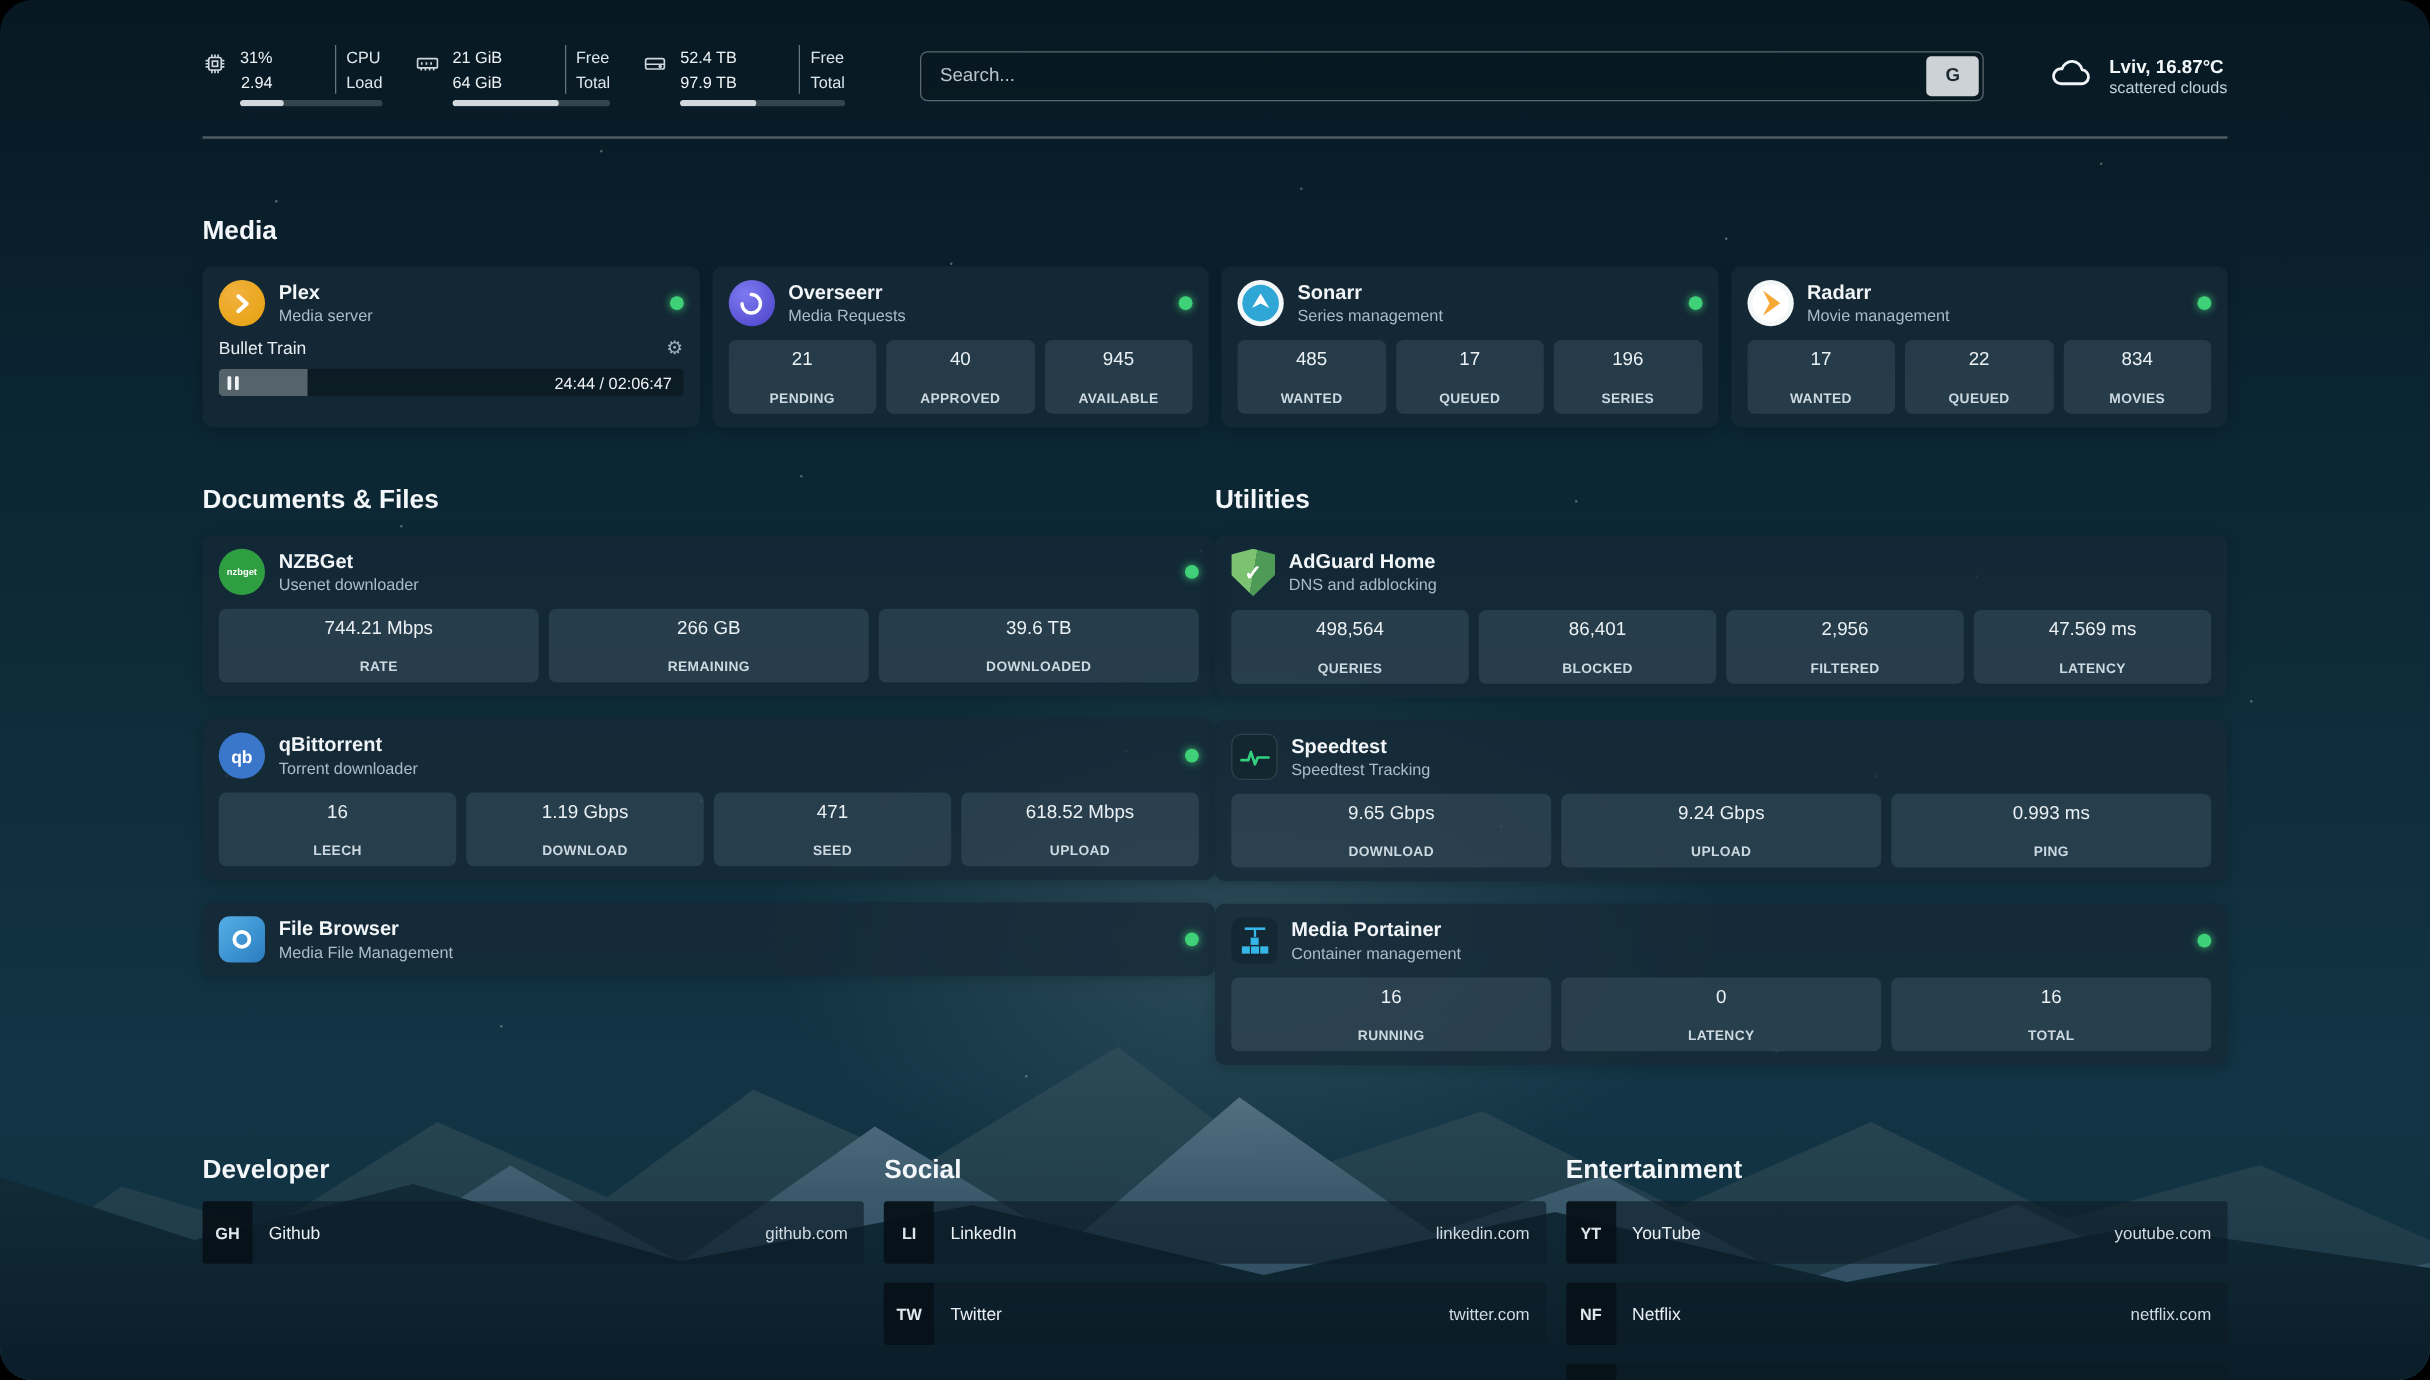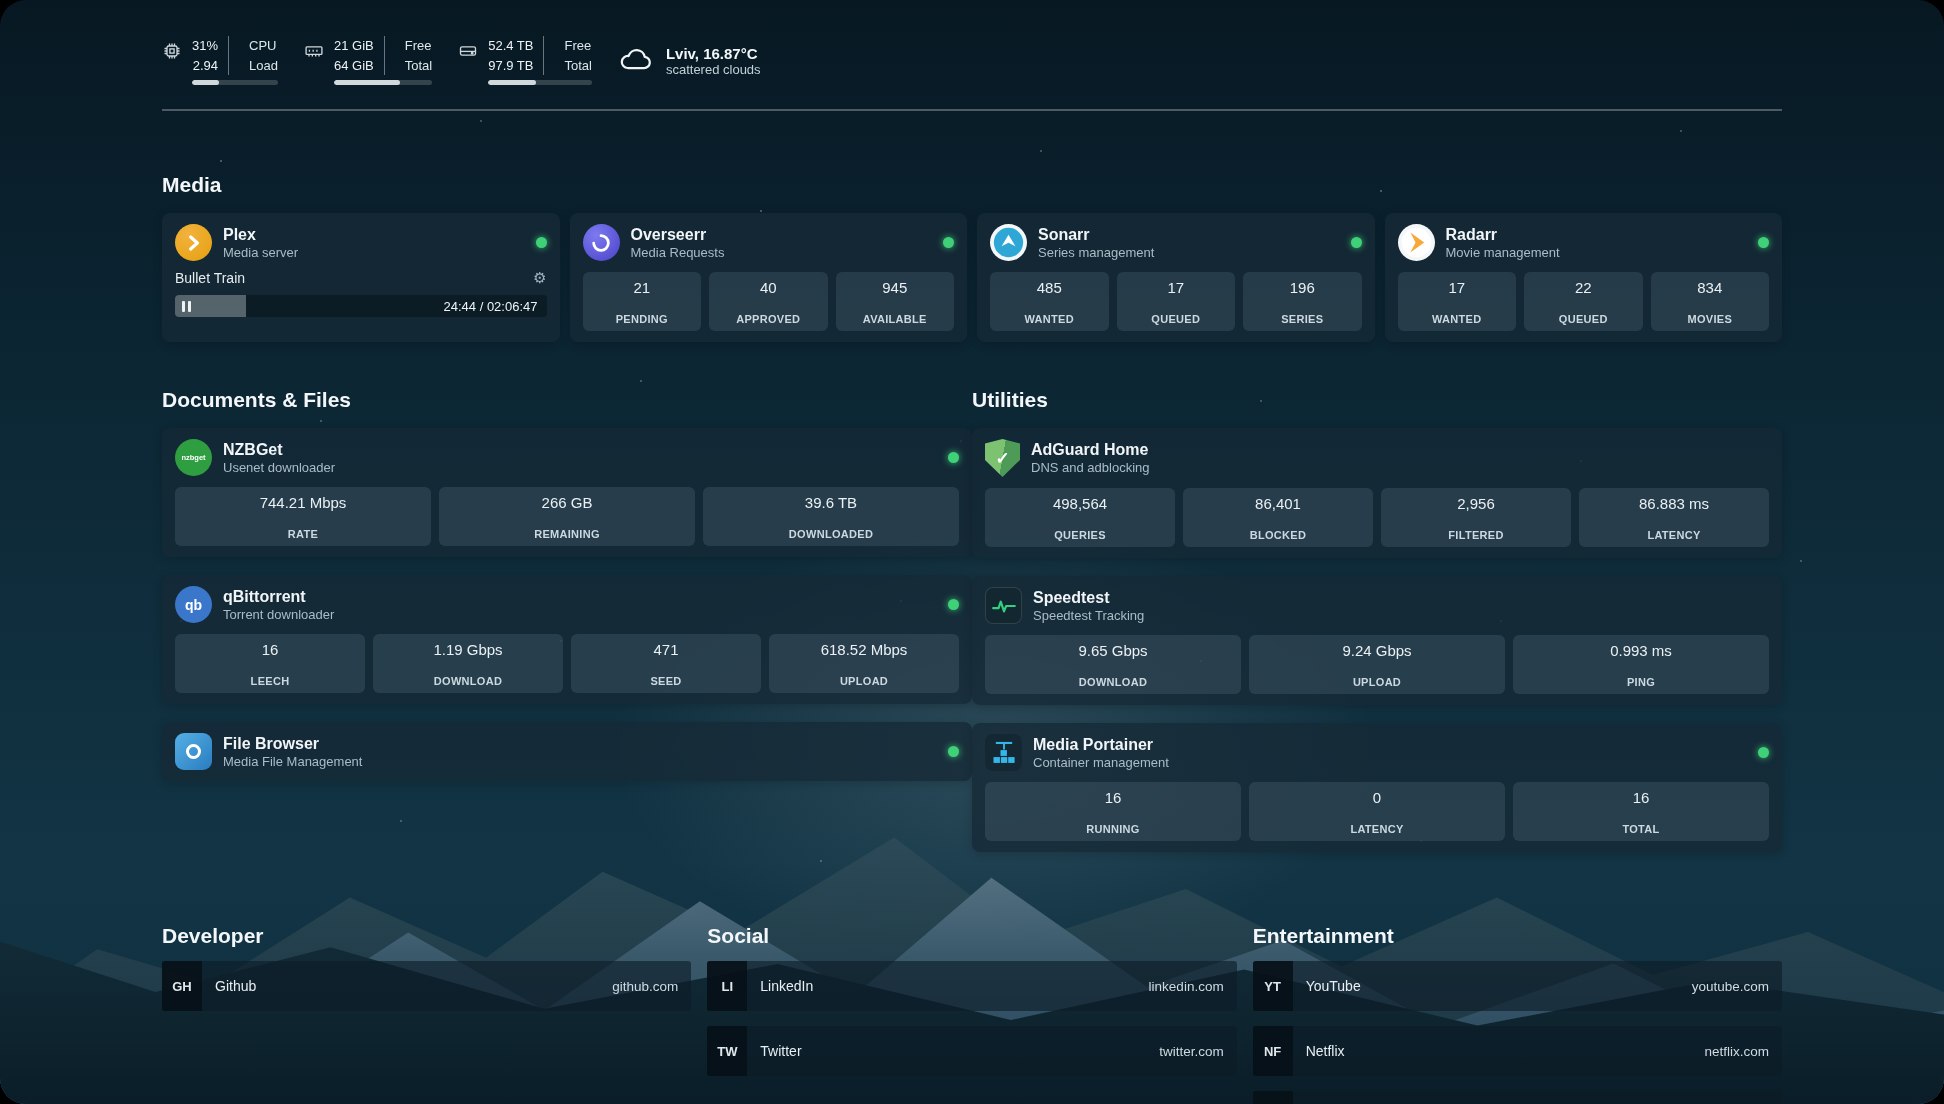--- a/index.html
+++ b/index.html
@@ -33,21 +33,21 @@
 
   .content { position:absolute; inset:0; }
   .container { width:1620px; margin:0 auto; }
 
   
   .topbar { display:flex; align-items:center; gap:26px; padding-top:36px; }
   .metric { display:flex; gap:10px; align-items:flex-start; }
   .m-icon { color:#cfd8dd; margin-top:5px; flex:none; }
   .m-grid { display:flex; gap:10px; font-size:13px; line-height:1.5; }
   .m-vals { display:flex; flex-direction:column; align-items:flex-end; color:#eef3f5; }
-  .m-labels { display:flex; flex-direction:column; padding-left:20px; border-left:1px solid rgba(255,255,255,.4); color:#dde6ea; }
+  .m-labels { display:flex; flex-direction:column; padding-left:8px; border-left:1px solid rgba(255,255,255,.4); color:#dde6ea;margin-left:40px; }
   .m-bar { margin-top:5px; height:5px; border-radius:3px; background:rgba(255,255,255,.18); overflow:hidden; }
   .m-fill { height:100%; background:#d2d9dc; border-radius:3px; }
 
   .searchbar { flex:1; display:flex; align-items:center; height:40px; margin:0 26px 0 34px;
     border:1px solid rgba(255,255,255,.35); border-radius:6px; background:rgba(8,22,30,.35); padding:3px; }
   .search-input { flex:1; background:transparent; border:none; outline:none; color:#e8eef2; font-size:15px; padding:0 12px; }
   .search-input::placeholder { color:#b7c5cd; }
   .search-btn { width:42px; height:32px; border:none; border-radius:4px; background:#ccd2d6; color:#1d2a32;
     font-weight:bold; font-size:15px; display:flex; align-items:center; justify-content:center; cursor:pointer; }
 
@@ -195,20 +195,24 @@
                 <span>Free</span>
                 <span>Total</span>
               </div>
             </div>
             <div class="m-bar">
                 <div class="m-fill" style="width: 46%;"></div>
               </div>
           </div>
         </div>
 
+        <div class="searchbar">
+          <input class="search-input" type="text" placeholder="Search..." style="">
+          <button class="search-btn">G</button>
+        </div>
 
         <div class="weather">
           <span>
             <svg width="36" height="30" viewBox="0 0 24 20" fill="none" stroke="#f0f4f6" stroke-width="1.5" stroke-linejoin="round">
               <path d="M6.5 16a4 4 0 1 1 .6-7.96A5.5 5.5 0 0 1 17.8 8.6 3.7 3.7 0 0 1 17.2 16H6.5z"></path>
             </svg>
           </span>
           <div class="weather-text">
             <span class="weather-loc">Lviv, 16.87°C</span>
             <span class="weather-cond">scattered clouds</span>
@@ -434,21 +438,21 @@
                   </div>
                 <div class="stat">
                   <div class="stat-value">86,401</div>
                     <div class="stat-label">BLOCKED</div>
                   </div>
                 <div class="stat">
                   <div class="stat-value">2,956</div>
                     <div class="stat-label">FILTERED</div>
                   </div>
                 <div class="stat">
-                  <div class="stat-value">86.883 ms</div>
+                  <div class="stat-value">47.569 ms</div>
                     <div class="stat-label">LATENCY</div>
                   </div>
               </div>
             </div>
 
             <div class="card">
               <div class="card-head">
                 <span class="app-icon icon-speedtest">
                   <svg width="26" height="26" viewBox="0 0 24 24" fill="none" stroke="#35d07f" stroke-width="2" stroke-linecap="round" stroke-linejoin="round">
                       <path d="M2 14h5l2-6 3 9 2-5h8"></path>

